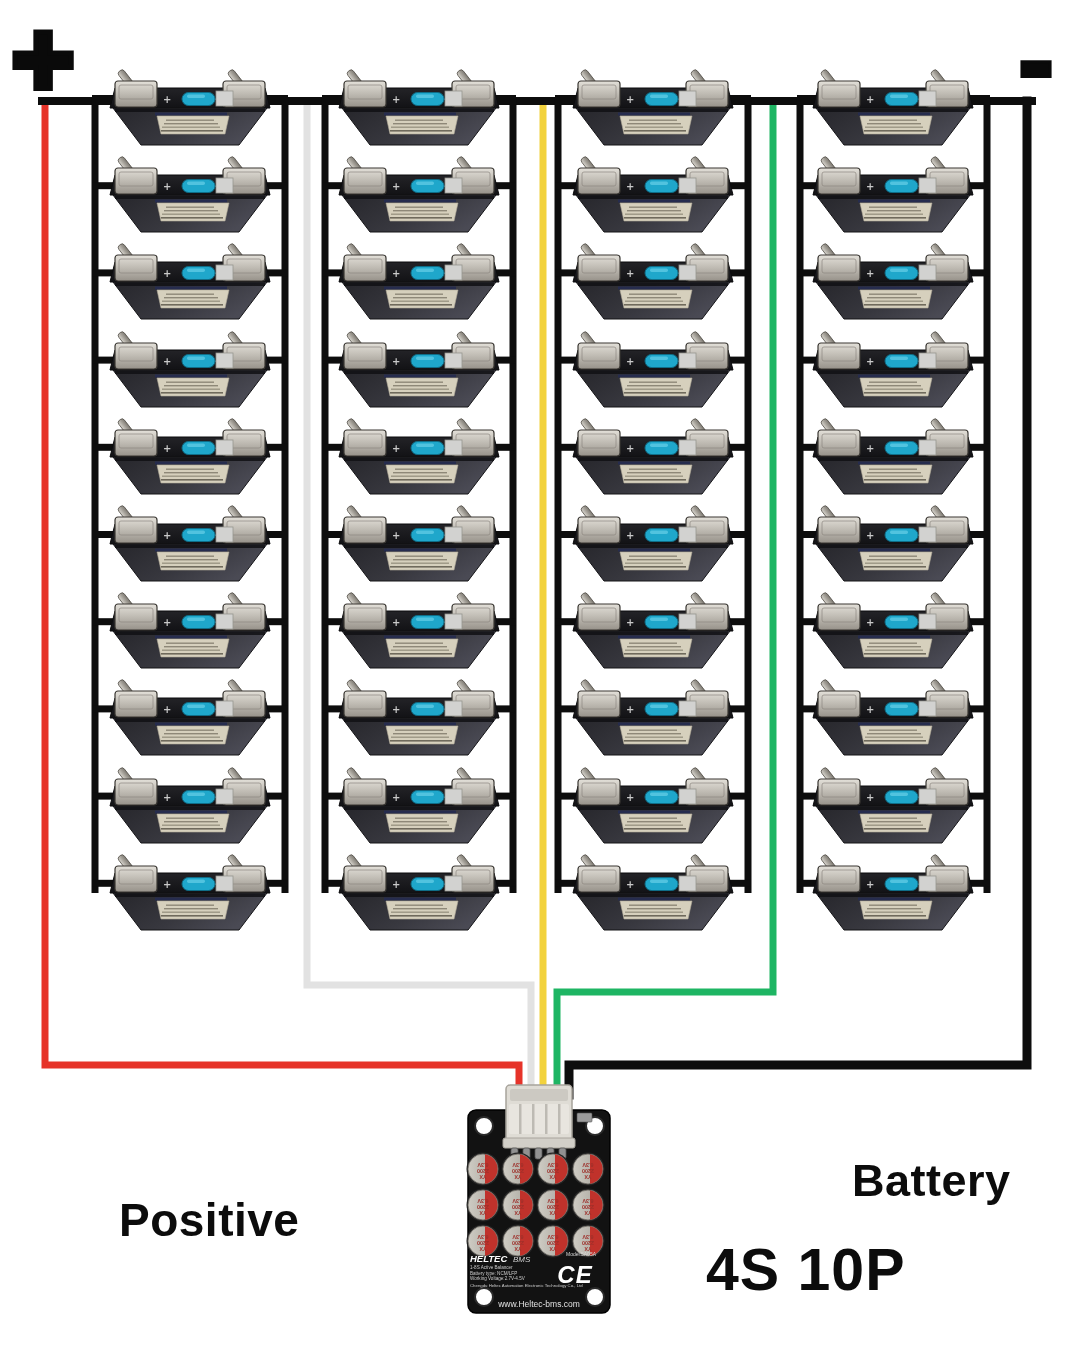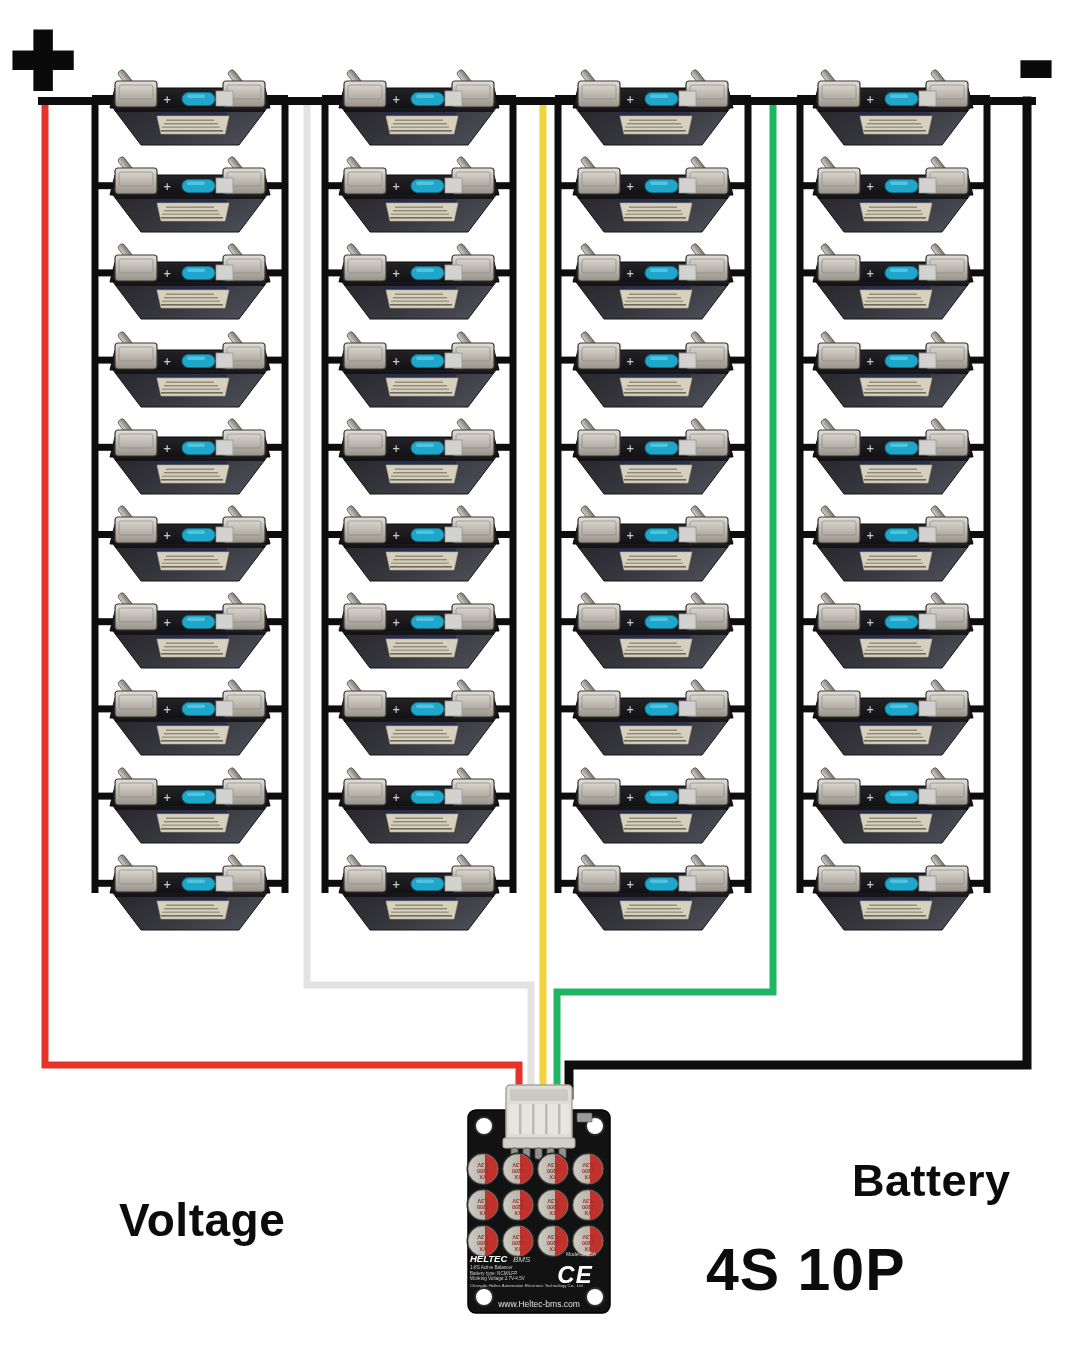--- a/index.html
+++ b/index.html
@@ -380,16 +380,16 @@
         <text x="470" y="1269" font-size="4.6" fill="#cccccc">1-8S Active Balancer</text>
         <text x="470" y="1274.5" font-size="4.6" fill="#cccccc">Battery type: NCM/LFP</text>
         <text x="470" y="1280" font-size="4.6" fill="#cccccc">Working Voltage:2.7V-4.5V</text>
         <text x="470" y="1287" font-size="4.3" fill="#cccccc">Chengdu Heltec Automation Electronic Technology Co., Ltd</text>
         <text x="575" y="1283" text-anchor="middle" font-size="24" font-weight="bold" fill="#ffffff" font-style="italic" letter-spacing="1">CE</text>
         <text x="539" y="1307" text-anchor="middle" font-size="8.5" fill="#e0e0e0">www.Heltec-bms.com</text>
       </g>
     </g>
   </svg>
 
-  <div class="floating-label lbl-positive">Voltage</div>
+  <div class="floating-label lbl-positive">Positive</div>
   <div class="floating-label lbl-negative">Battery</div>
   <div class="floating-label lbl-config">4S 10P</div>
 </div>
 
 </body></html>

